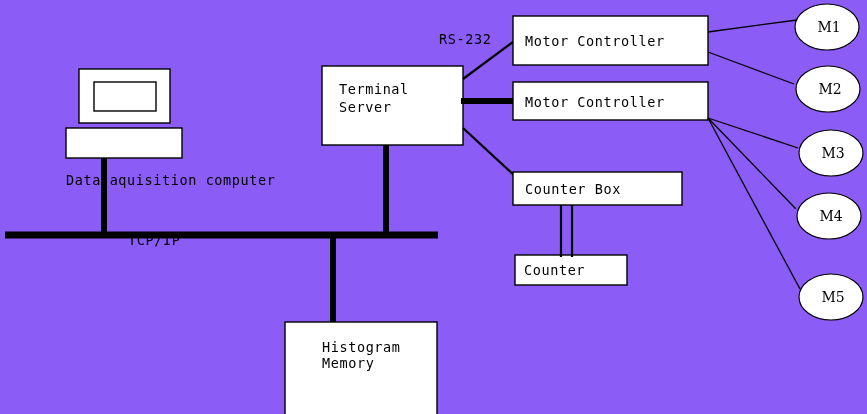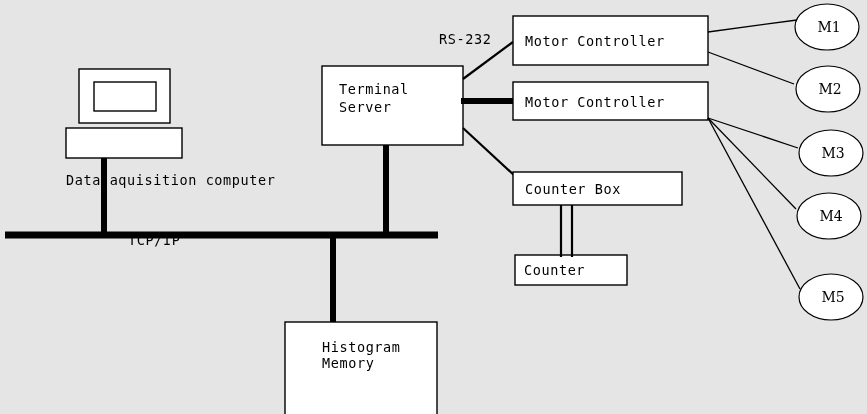--- a/index.html
+++ b/index.html
@@ -4,21 +4,21 @@
 <style>
   html, body {
     margin: 0;
     padding: 0;
     background: #ffffff;
   }
   #diagram-root {
     position: relative;
     width: 867px;
     height: 414px;
-    background: #e5e5e5;
+    background: #8b5cf6;
     overflow: hidden;
     font-family: "DejaVu Sans Mono", "Liberation Mono", monospace;
     text-decoration: underline;
   }
   svg.canvas {
     position: absolute;
     top: 0;
     left: 0;
     width: 867px;
     height: 414px;

